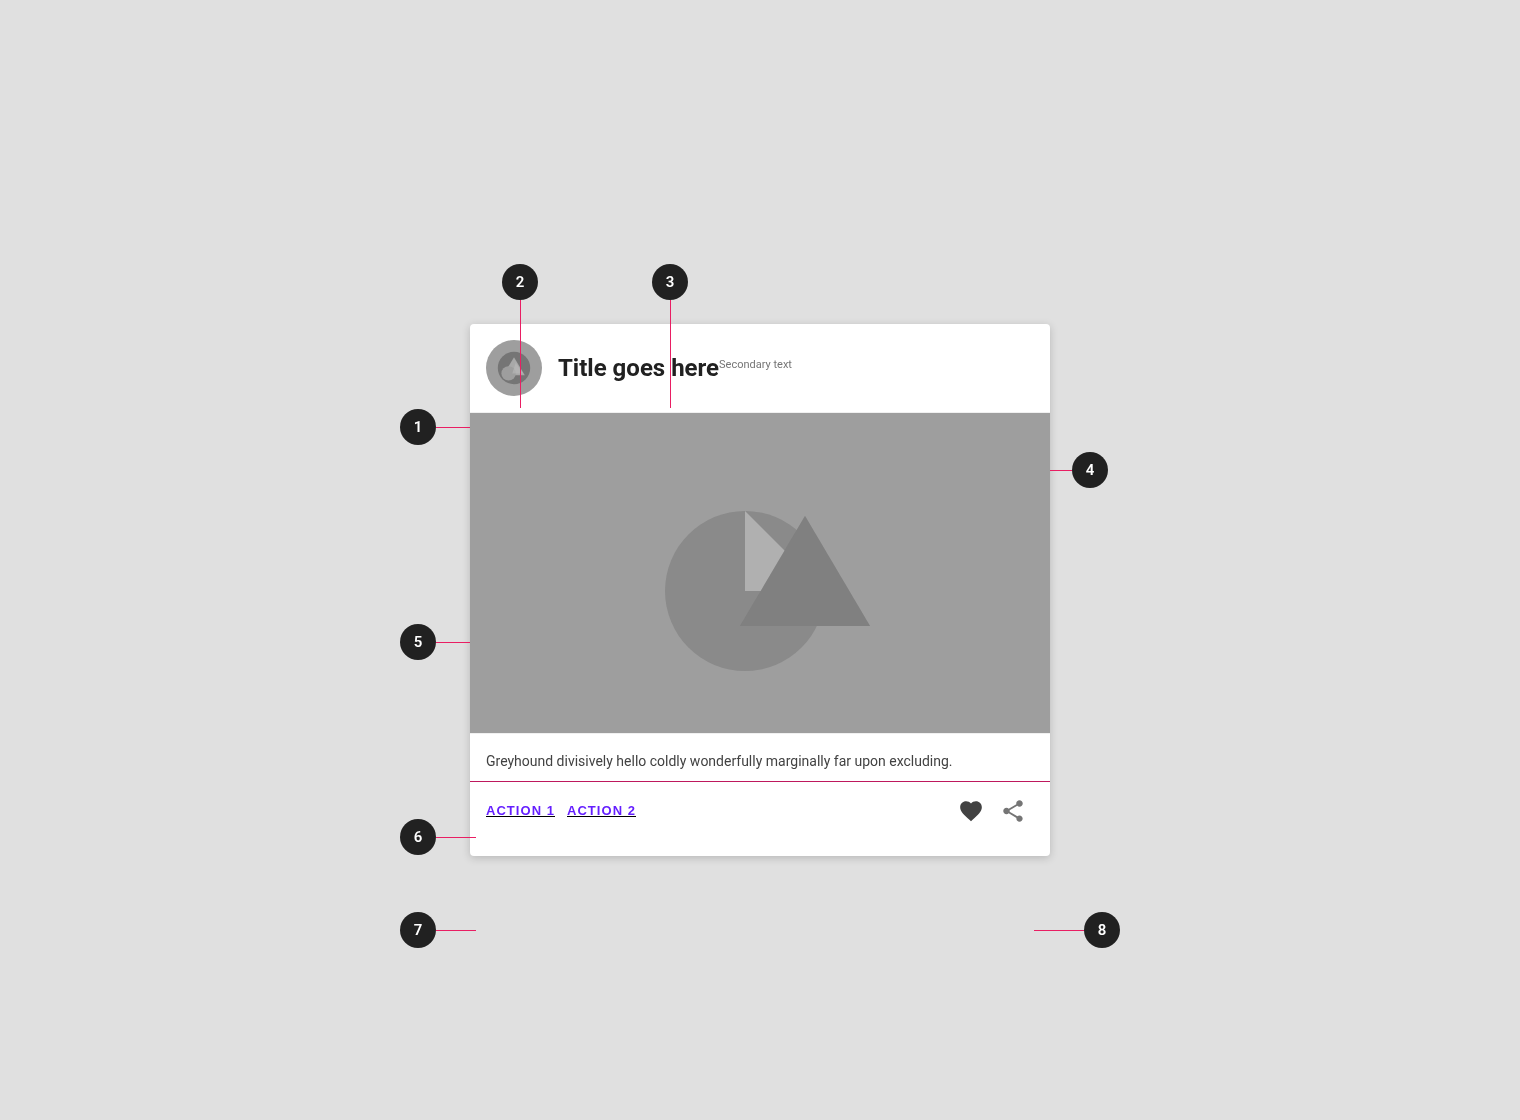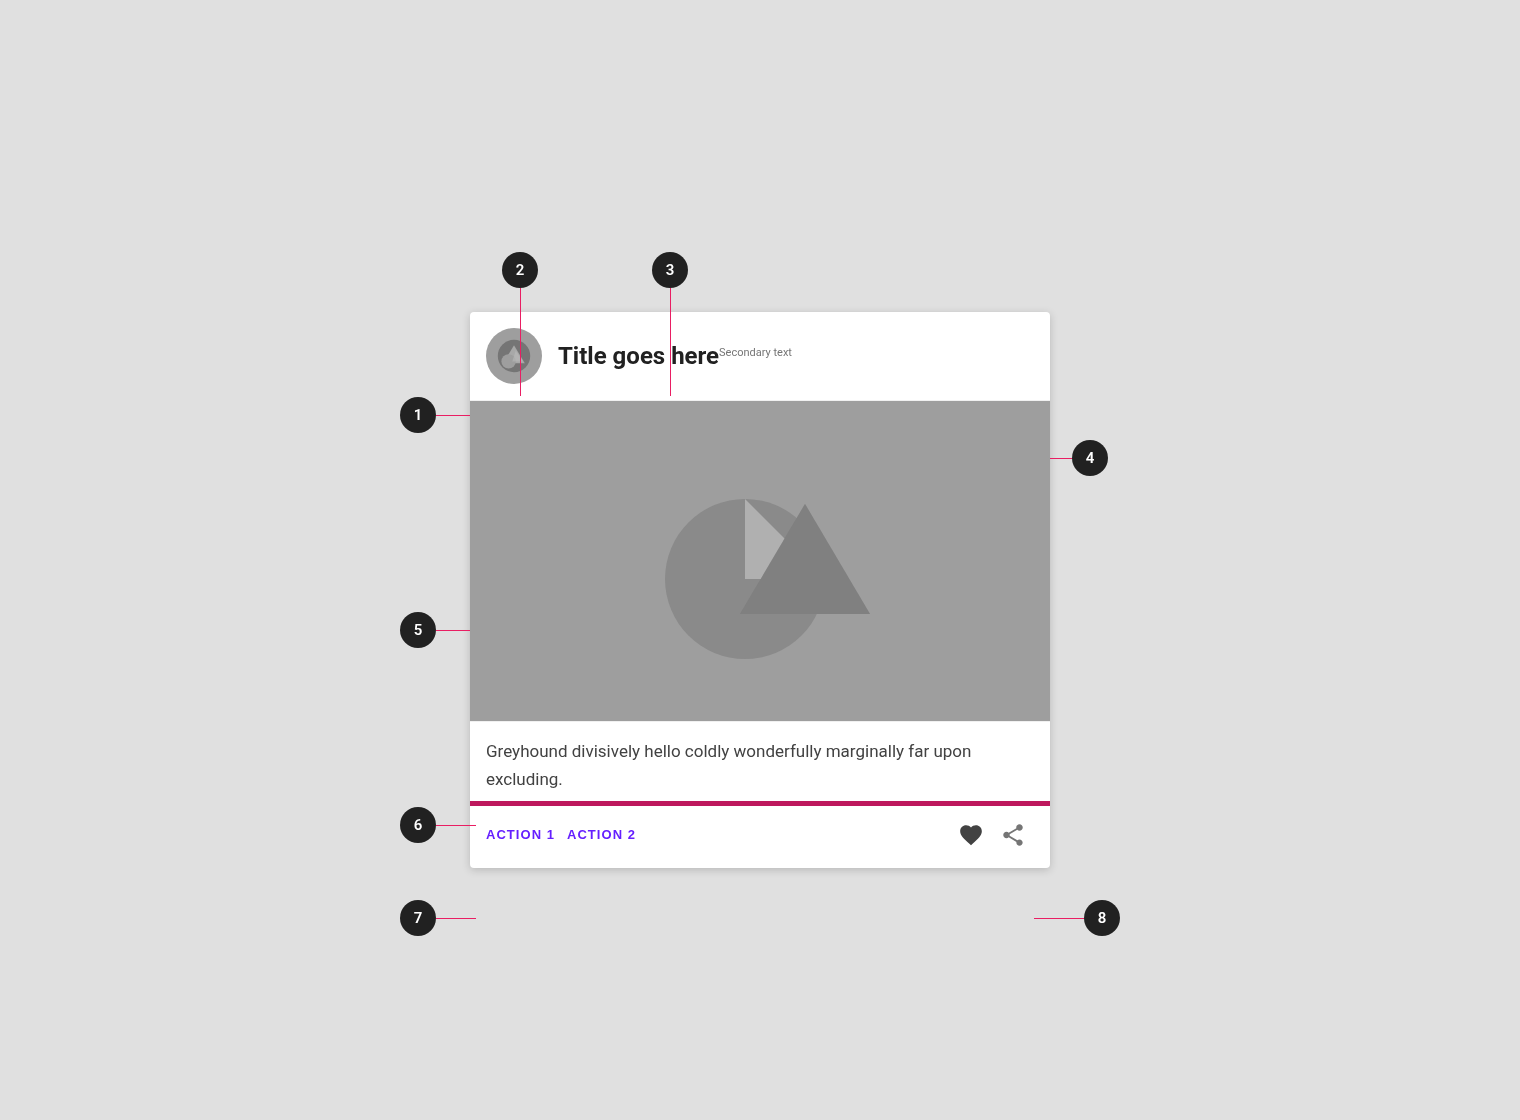--- a/index.html
+++ b/index.html
@@ -100,31 +100,32 @@
       height: 220px;
     }
 
     
     .card-body {
       padding: 16px 16px 8px 16px;
       border-top: 1px solid #f0f0f0;
     }
 
     .card-description {
-      font-size: 17px;
+      font-size: 14px;
       color: #424242;
       line-height: 1.6;
     }
 
     
     .card-actions {
       display: flex;
       align-items: center;
-      padding: 8px 16px 12px 16px;
-      border-top: 5px solid #be185d;
+      padding: 8px 16px 24px 16px;
+      border-top: 1px solid #be185d;
+      text-decoration: underline;
     }
 
     .action-btn {
       background: none;
       border: none;
       cursor: pointer;
       font-size: 13px;
       font-weight: 700;
       letter-spacing: 0.08em;
       color: #651fff;

